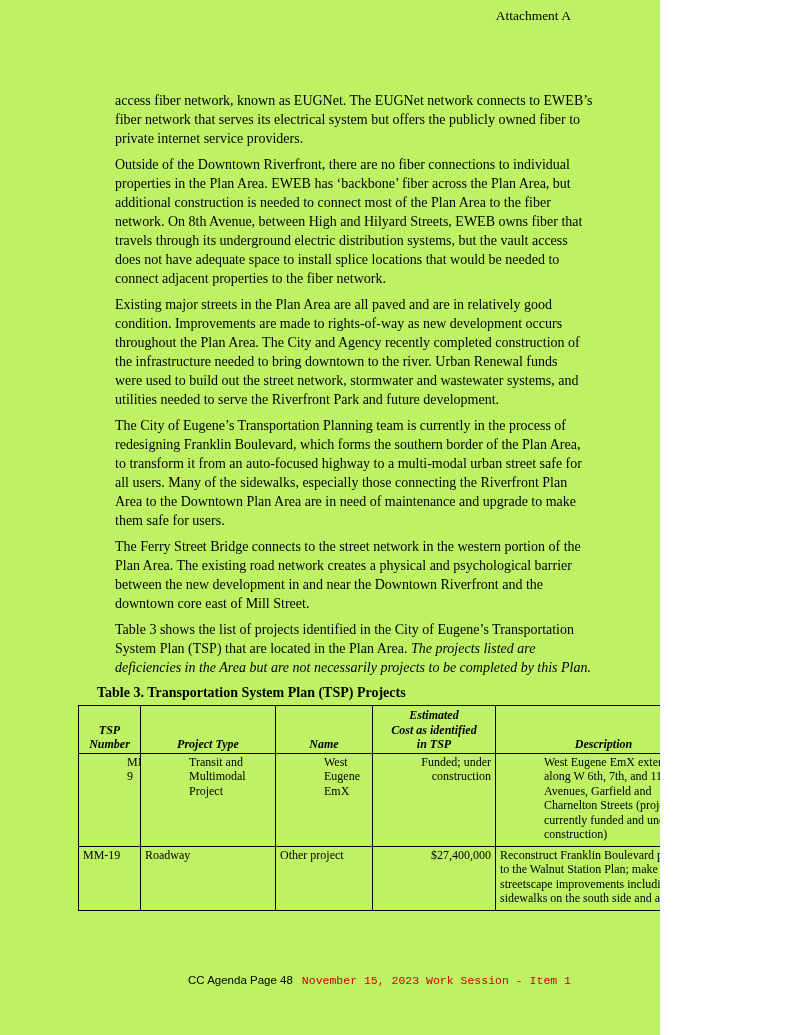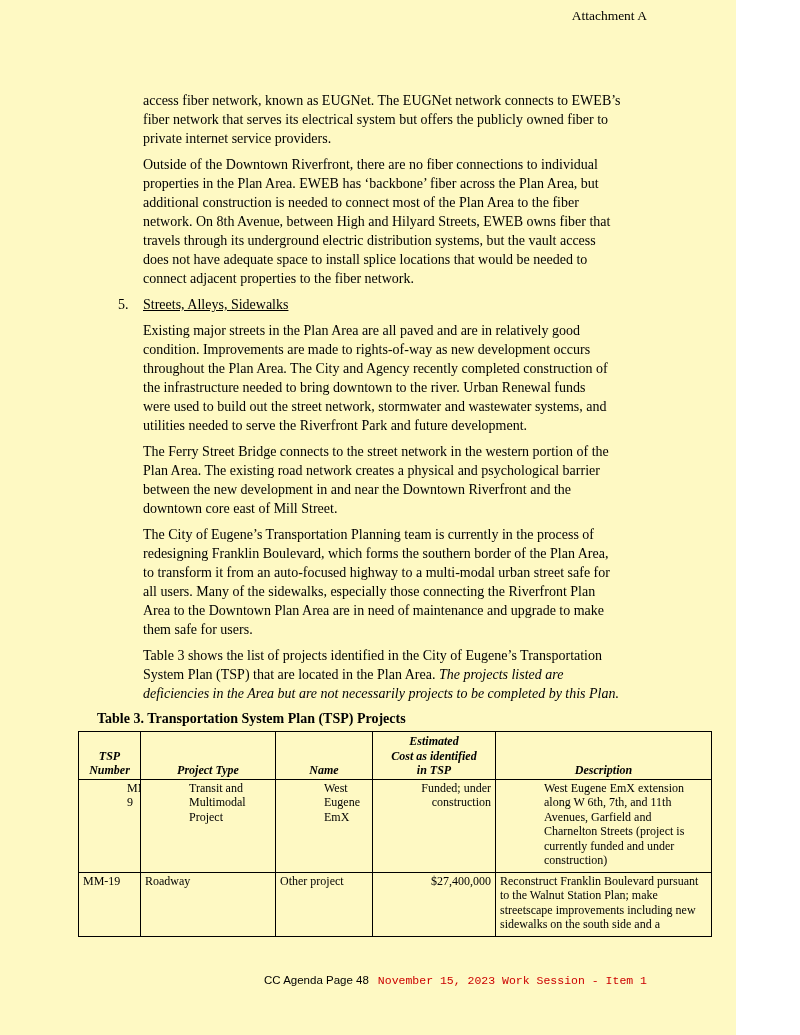--- a/index.html
+++ b/index.html
@@ -1,39 +1,39 @@
 <!DOCTYPE html>
 <html><head>
 <meta charset="utf-8">
 <style>
   * { box-sizing: border-box; }
   html, body { margin: 0; padding: 0; background: #ffffff; }
   .page {
     position: relative;
-    width: 736px;
+    width: 660px;
     height: 1035px;
-    background: #fef9c3;
+    background: #bef264;
     font-family: "Liberation Serif", "DejaVu Serif", serif;
     color: #000000;
     overflow: hidden;
   }
   .attachment-label {
     position: absolute;
     top: 8px;
     right: 89px;
     font-size: 13.5px;
   }
   .content {
     position: absolute;
     top: 91px;
     left: 78px;
     width: 633px;
   }
   .body-par {
-    margin: 0 0 7px 65px;
+    margin: 0 0 7px 37px;
     font-size: 14px;
     line-height: 19px;
     white-space: pre-line;
   }
   .section-heading {
     margin: 0 0 7px 40px;
     font-size: 14px;
     line-height: 19px;
   }
   .section-num { display: inline-block; width: 25px; }
@@ -95,40 +95,39 @@
 private internet service providers.</p>
 
     <p class="body-par">Outside of the Downtown Riverfront, there are no fiber connections to individual
 properties in the Plan Area. EWEB has ‘backbone’ fiber across the Plan Area, but
 additional construction is needed to connect most of the Plan Area to the fiber
 network. On 8th Avenue, between High and Hilyard Streets, EWEB owns fiber that
 travels through its underground electric distribution systems, but the vault access
 does not have adequate space to install splice locations that would be needed to
 connect adjacent properties to the fiber network.</p>
 
-    <div class="section-heading"><span class="section-num">5.</span><span class="section-title">Streets, Alleys, Sidewalks</span></div>
 
     <p class="body-par">Existing major streets in the Plan Area are all paved and are in relatively good
 condition. Improvements are made to rights-of-way as new development occurs
 throughout the Plan Area. The City and Agency recently completed construction of
 the infrastructure needed to bring downtown to the river. Urban Renewal funds
 were used to build out the street network, stormwater and wastewater systems, and
 utilities needed to serve the Riverfront Park and future development.</p>
 
-    <p class="body-par">The Ferry Street Bridge connects to the street network in the western portion of the
-Plan Area. The existing road network creates a physical and psychological barrier
-between the new development in and near the Downtown Riverfront and the
-downtown core east of Mill Street.</p>
-
     <p class="body-par">The City of Eugene’s Transportation Planning team is currently in the process of
 redesigning Franklin Boulevard, which forms the southern border of the Plan Area,
 to transform it from an auto-focused highway to a multi-modal urban street safe for
 all users. Many of the sidewalks, especially those connecting the Riverfront Plan
 Area to the Downtown Plan Area are in need of maintenance and upgrade to make
 them safe for users.</p>
+
+    <p class="body-par">The Ferry Street Bridge connects to the street network in the western portion of the
+Plan Area. The existing road network creates a physical and psychological barrier
+between the new development in and near the Downtown Riverfront and the
+downtown core east of Mill Street.</p>
 
     <p class="body-par"><span>Table 3 shows the list of projects identified in the City of Eugene’s Transportation
 System Plan (TSP) that are located in the Plan Area. </span><span class="italic">The projects listed are
 deficiencies in the Area but are not necessarily projects to be completed by this Plan.</span></p>
 
     <div class="table-caption">Table 3. Transportation System Plan (TSP) Projects</div>
 
     <table class="tsp">
       <colgroup>
         <col style="width:62px">

